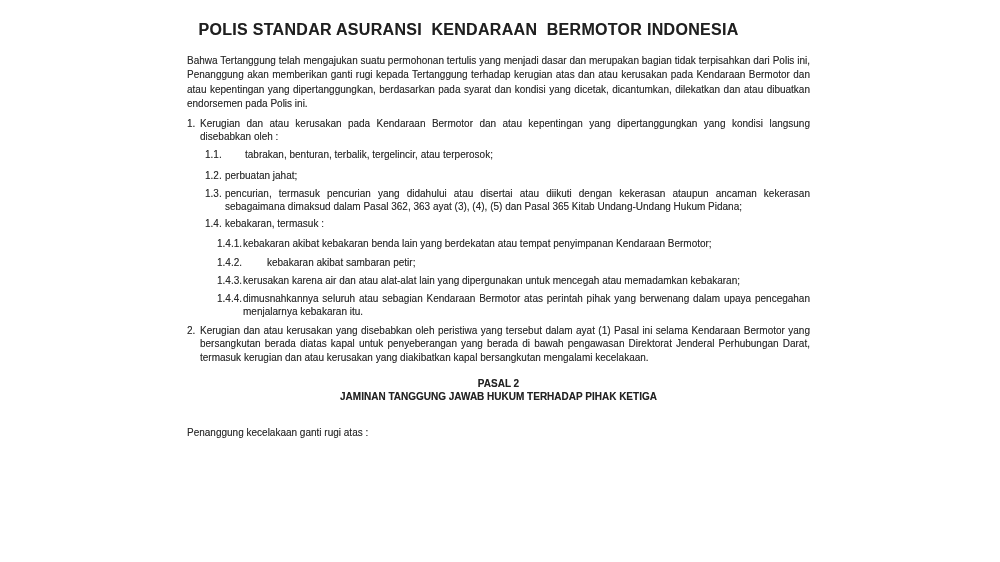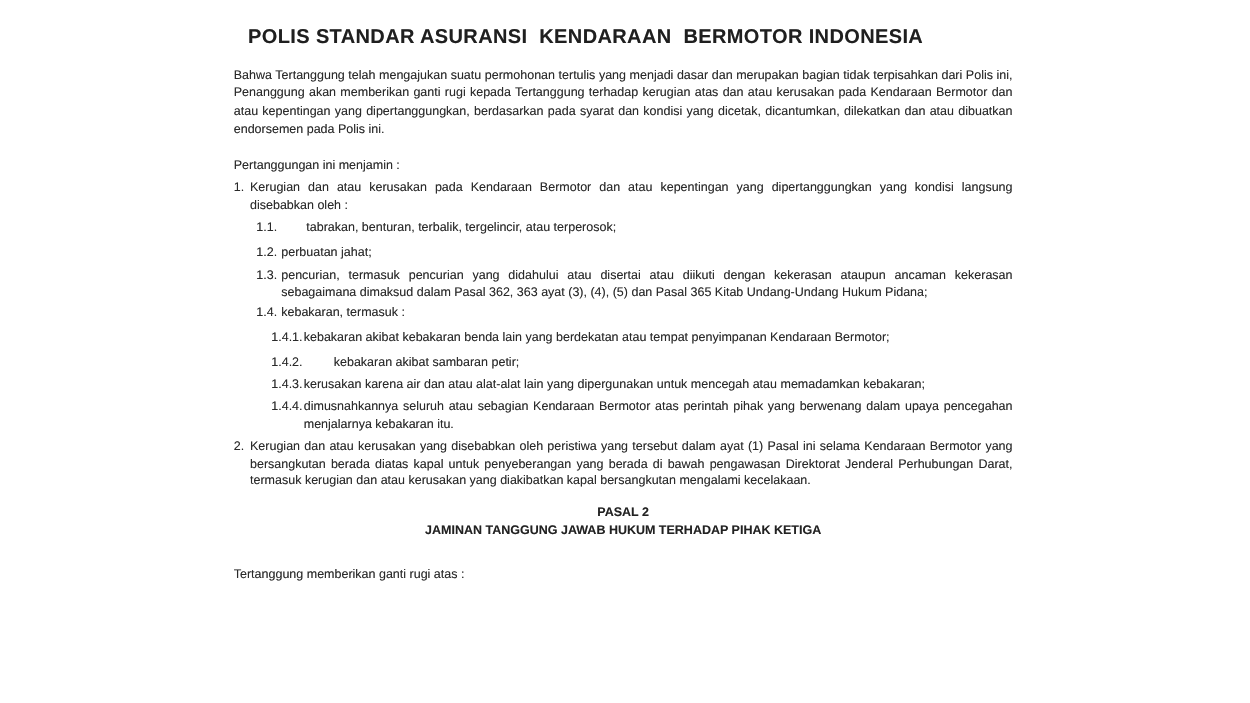--- a/index.html
+++ b/index.html
@@ -89,21 +89,20 @@
 
 <div class="page">
   <div class="content">
 
     <div class="doc-title">POLIS STANDAR ASURANSI  KENDARAAN  BERMOTOR INDONESIA</div>
 
     <div class="preamble">Bahwa Tertanggung telah mengajukan suatu permohonan tertulis yang menjadi dasar dan merupakan bagian tidak terpisahkan dari Polis ini, Penanggung akan memberikan ganti rugi kepada Tertanggung terhadap kerugian atas dan atau kerusakan pada Kendaraan Bermotor dan atau kepentingan yang dipertanggungkan, berdasarkan pada syarat dan kondisi yang dicetak, dicantumkan, dilekatkan dan atau dibuatkan endorsemen pada Polis ini.</div>
 
 
 
-    <div class="intro">Pertanggungan ini menjamin :</div>
 
     <div class="li l1">
       <span class="num">1.</span>
       <div class="txt">Kerugian dan atau kerusakan pada Kendaraan Bermotor dan atau kepentingan yang dipertanggungkan yang kondisi langsung disebabkan oleh :</div>
     </div>
 
     <div class="li l2 mt-1-1">
       <span class="num">1.1.</span>
       <div class="txt">tabrakan, benturan, terbalik, tergelincir, atau terperosok;</div>
     </div>
@@ -146,16 +145,16 @@
     <div class="li l1 mt-item2">
       <span class="num">2.</span>
       <div class="txt">Kerugian dan atau kerusakan yang disebabkan oleh peristiwa yang tersebut dalam ayat (1) Pasal ini selama Kendaraan Bermotor yang bersangkutan berada diatas kapal untuk penyeberangan yang berada di bawah pengawasan Direktorat Jenderal Perhubungan Darat, termasuk kerugian dan atau kerusakan yang diakibatkan kapal bersangkutan mengalami kecelakaan.</div>
     </div>
 
     <div class="section-head pasal2">
       <div>PASAL 2</div>
       <div>JAMINAN TANGGUNG JAWAB HUKUM TERHADAP PIHAK KETIGA</div>
     </div>
 
-    <div class="closing">Tertanggung memberikan ganti rugi atas :</div>
+    <div class="closing">Penanggung kecelakaan ganti rugi atas :</div>
 
   </div>
 </div>
 
 </body></html>

